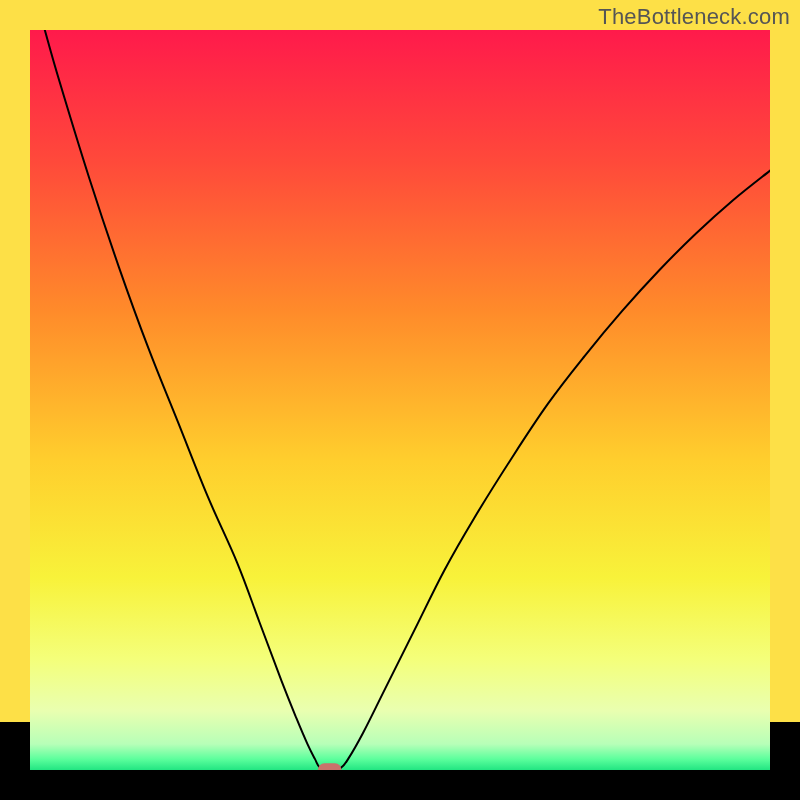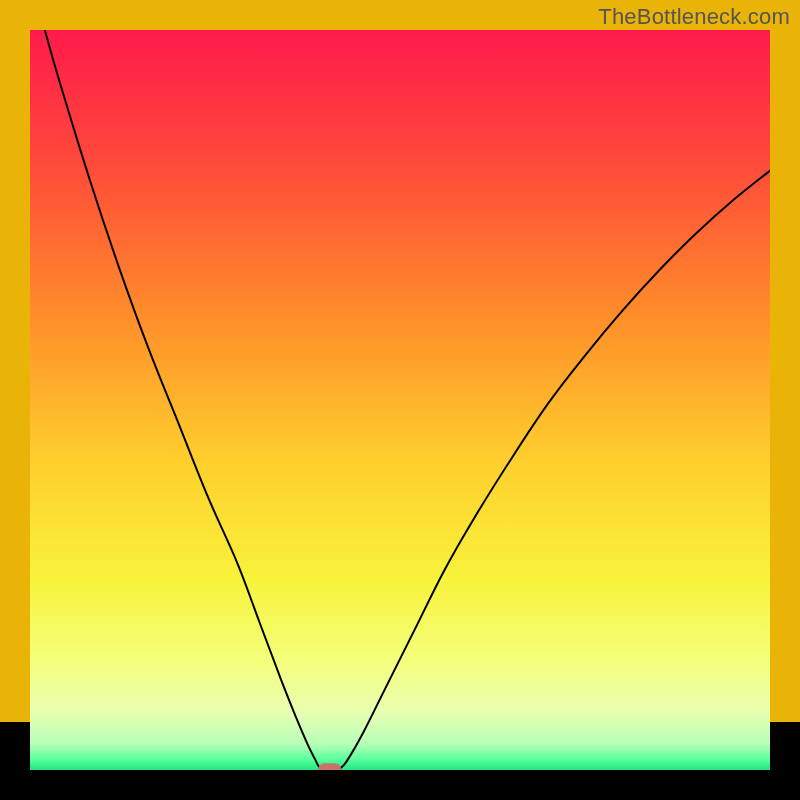--- a/index.html
+++ b/index.html
@@ -8,21 +8,21 @@
     width: 800px;
     height: 800px;
     overflow: hidden;
     background: #000;
     font-family: Arial, Helvetica, sans-serif;
   }
   .outer {
     position: relative;
     width: 800px;
     height: 722px;
-    background: #eab308;
+    background: #fde047;
   }
   .plot {
     position: absolute;
     left: 30px;
     top: 30px;
     width: 740px;
     height: 740px;
   }
   .watermark {
     position: absolute;

